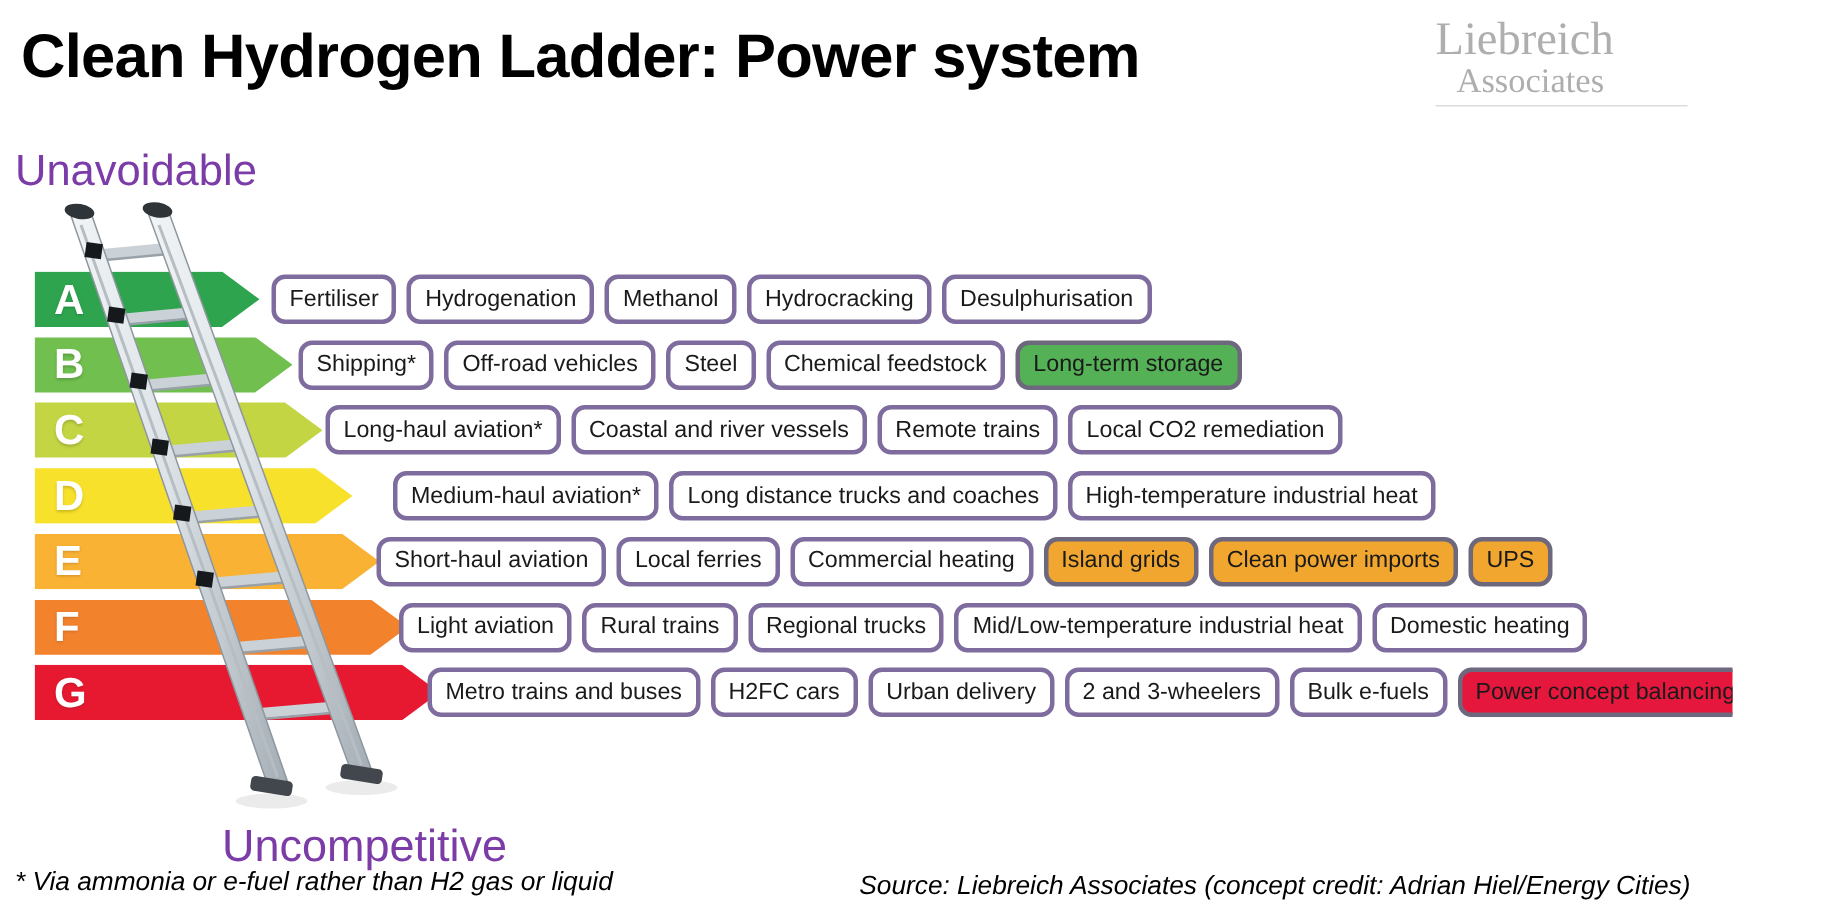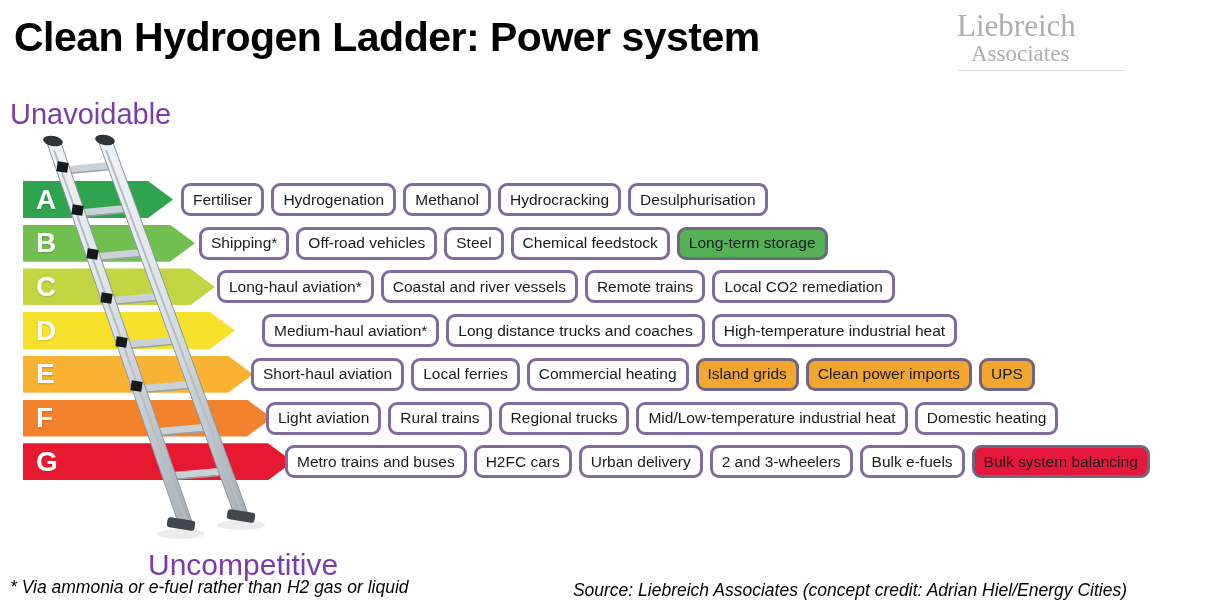--- a/index.html
+++ b/index.html
@@ -141,21 +141,21 @@
       <div class="row-band" style="top: 443.2px;">
         <div class="arrow" style="width: 270px; background: rgb(231, 25, 48);">
           <span class="grade">G</span>
         </div>
         <div class="pills" style="left: 262px;">
           <span class="pill">Metro trains and buses</span>
           <span class="pill">H2FC cars</span>
           <span class="pill">Urban delivery</span>
           <span class="pill">2 and 3-wheelers</span>
           <span class="pill">Bulk e-fuels</span>
-          <span class="pill hl" style="background: rgb(230, 23, 60);">Bulk system balancing</span>
+          <span class="pill hl" style="background: rgb(230, 23, 60);">Power concept balancing</span>
         </div>
       </div>
     </div>
 
   <svg class="ladder" width="1215" height="607" viewBox="0 0 1215 607">
     <defs>
       <linearGradient id="railGrad" x1="0" y1="0" x2="1" y2="0">
         <stop offset="0" stop-color="#f2f5f7"></stop>
         <stop offset="0.45" stop-color="#dde3e7"></stop>
         <stop offset="1" stop-color="#a4adb4"></stop>

